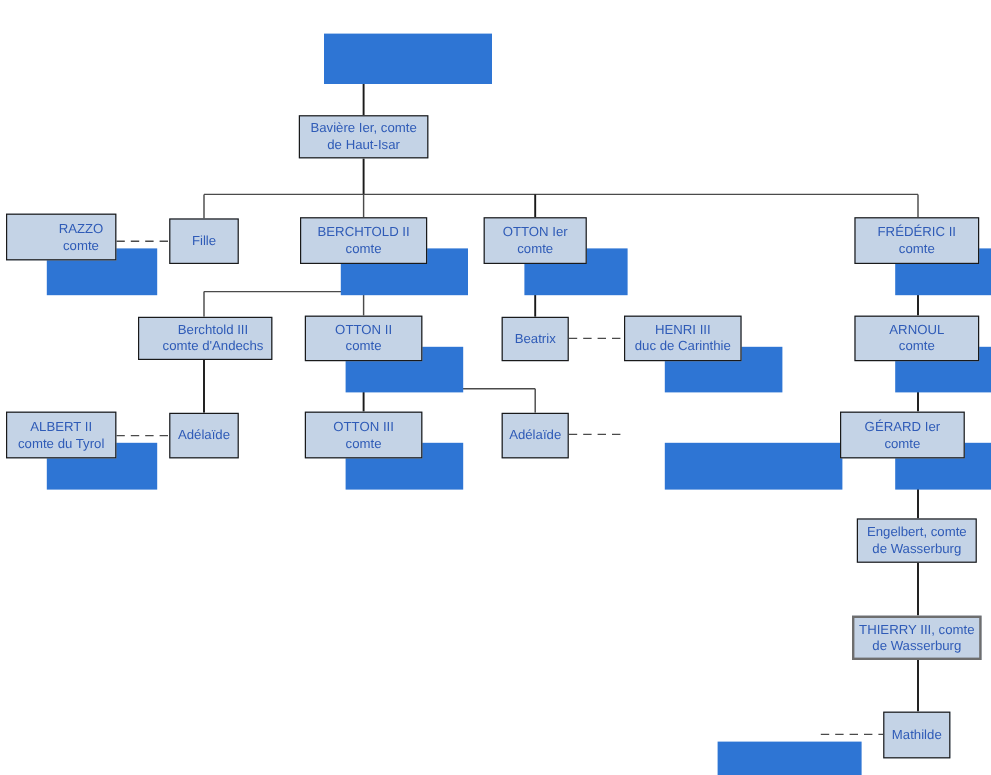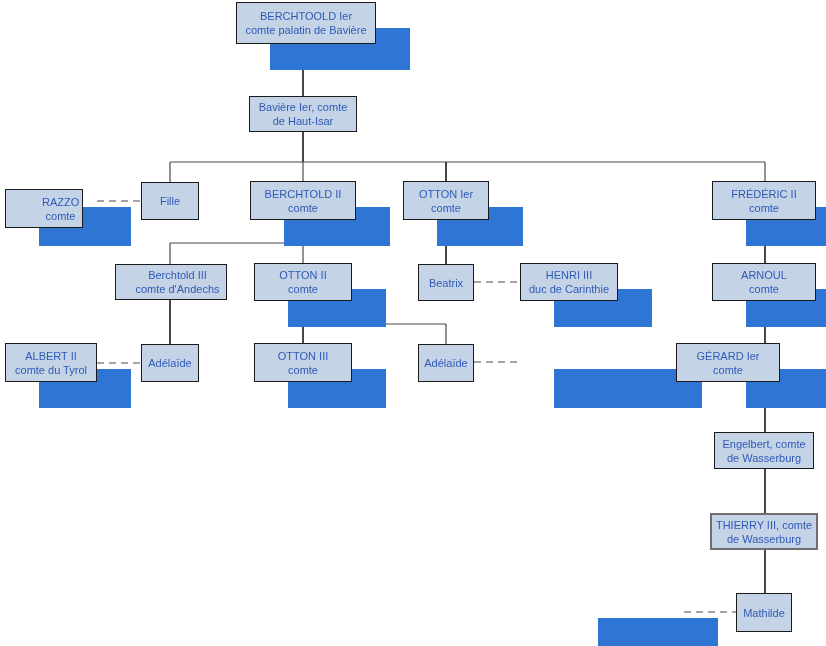--- a/index.html
+++ b/index.html
@@ -81,30 +81,26 @@
       <polyline points="303,324 303,343" fill="none" stroke="#1A1A1A" stroke-width="1.6"></polyline>
       <polyline points="446,324 446,344" fill="none" stroke="#4A4A4A" stroke-width="1.2"></polyline>
       <polyline points="474,362 520,362" fill="none" stroke="#4A4A4A" stroke-width="1.2" stroke-dasharray="7,5"></polyline>
       <polyline points="765,301 765,343" fill="none" stroke="#1A1A1A" stroke-width="1.6"></polyline>
       <polyline points="765,382 765,432" fill="none" stroke="#1A1A1A" stroke-width="1.6"></polyline>
       <polyline points="765,469 765,513" fill="none" stroke="#1A1A1A" stroke-width="1.6"></polyline>
       <polyline points="765,550 765,593" fill="none" stroke="#1A1A1A" stroke-width="1.6"></polyline>
       <polyline points="684,612 736,612" fill="none" stroke="#4A4A4A" stroke-width="1.2" stroke-dasharray="7,5"></polyline>
     </svg>
 <div class="shadow" style="left: 270px; top: 28px; width: 140px; height: 42px;"></div>
-    <div class="node dark" style="left: 236px; top: 2px; width: 140px; height: 42px;">
-      <span class="label">BERCHTOOLD Ier
-comte palatin de Bavière</span>
-    </div>
     <div class="node dark" style="left: 249px; top: 96px; width: 108px; height: 36px;">
       <span class="label">Bavière Ier, comte
 de Haut-Isar</span>
     </div>
     <div class="shadow" style="left: 39px; top: 207px; width: 92px; height: 39px;"></div>
-    <div class="node dark" style="left: 5px; top: 189px; width: 78px; height: 39px; padding-left: 36px;">
+    <div class="node dark" style="left: 5px; top: 178px; width: 92px; height: 39px; padding-left: 36px;">
       <span class="label">RAZZO
 comte</span>
     </div>
     <div class="node dark" style="left: 141px; top: 182px; width: 58px; height: 38px;">
       <span class="label">Fille</span>
     </div>
     <div class="shadow" style="left: 284px; top: 207px; width: 106px; height: 39px;"></div>
     <div class="node dark" style="left: 250px; top: 181px; width: 106px; height: 39px;">
       <span class="label">BERCHTOLD II
 comte</span>
@@ -152,21 +148,21 @@
     <div class="shadow" style="left: 288px; top: 369px; width: 98px; height: 39px;"></div>
     <div class="node dark" style="left: 254px; top: 343px; width: 98px; height: 39px;">
       <span class="label">OTTON III
 comte</span>
     </div>
     <div class="node dark" style="left: 418px; top: 344px; width: 56px; height: 38px;">
       <span class="label">Adélaïde</span>
     </div>
     <div class="shadow" style="left: 554px; top: 369px; width: 148px; height: 39px;"></div>
     <div class="shadow" style="left: 746px; top: 369px; width: 104px; height: 39px;"></div>
-    <div class="node dark" style="left: 676px; top: 343px; width: 104px; height: 39px;">
+    <div class="node dark" style="left: 700px; top: 343px; width: 104px; height: 39px;">
       <span class="label">GÉRARD Ier
 comte</span>
     </div>
     <div class="node dark" style="left: 714px; top: 432px; width: 100px; height: 37px;">
       <span class="label">Engelbert, comte
 de Wasserburg</span>
     </div>
     <div class="node thick" style="left: 710px; top: 513px; width: 108px; height: 37px;">
       <span class="label">THIERRY III, comte
 de Wasserburg</span>

